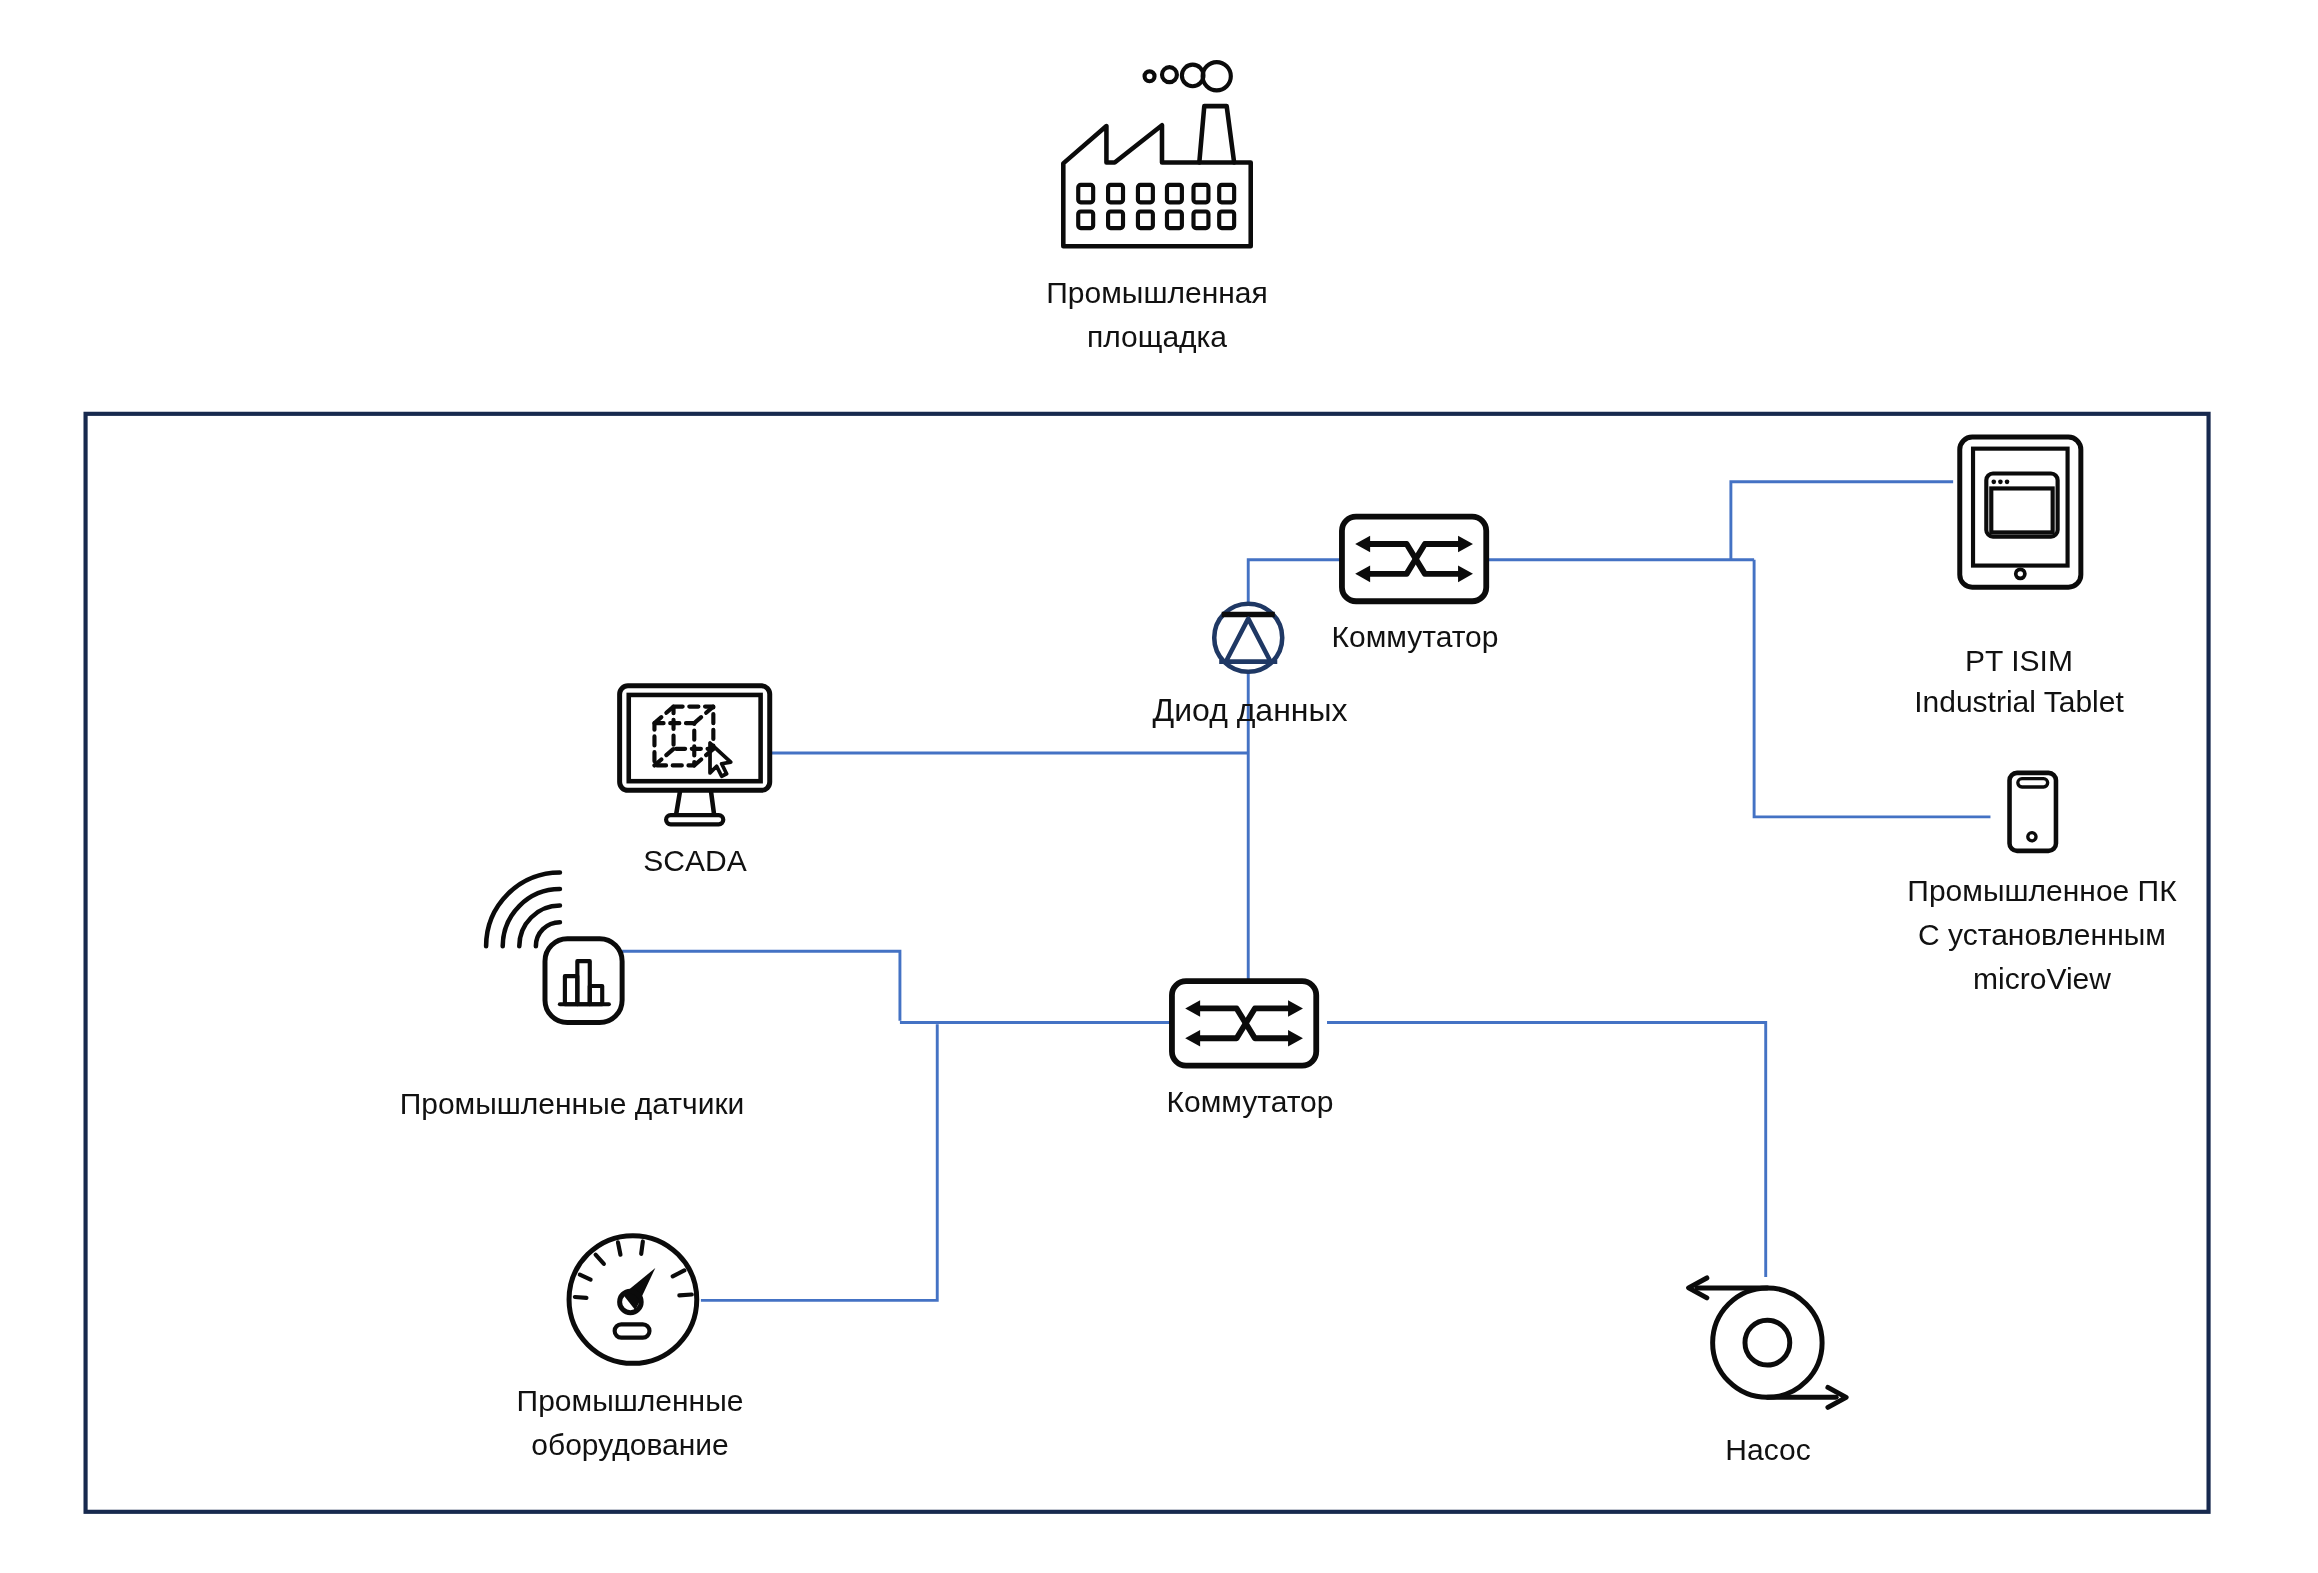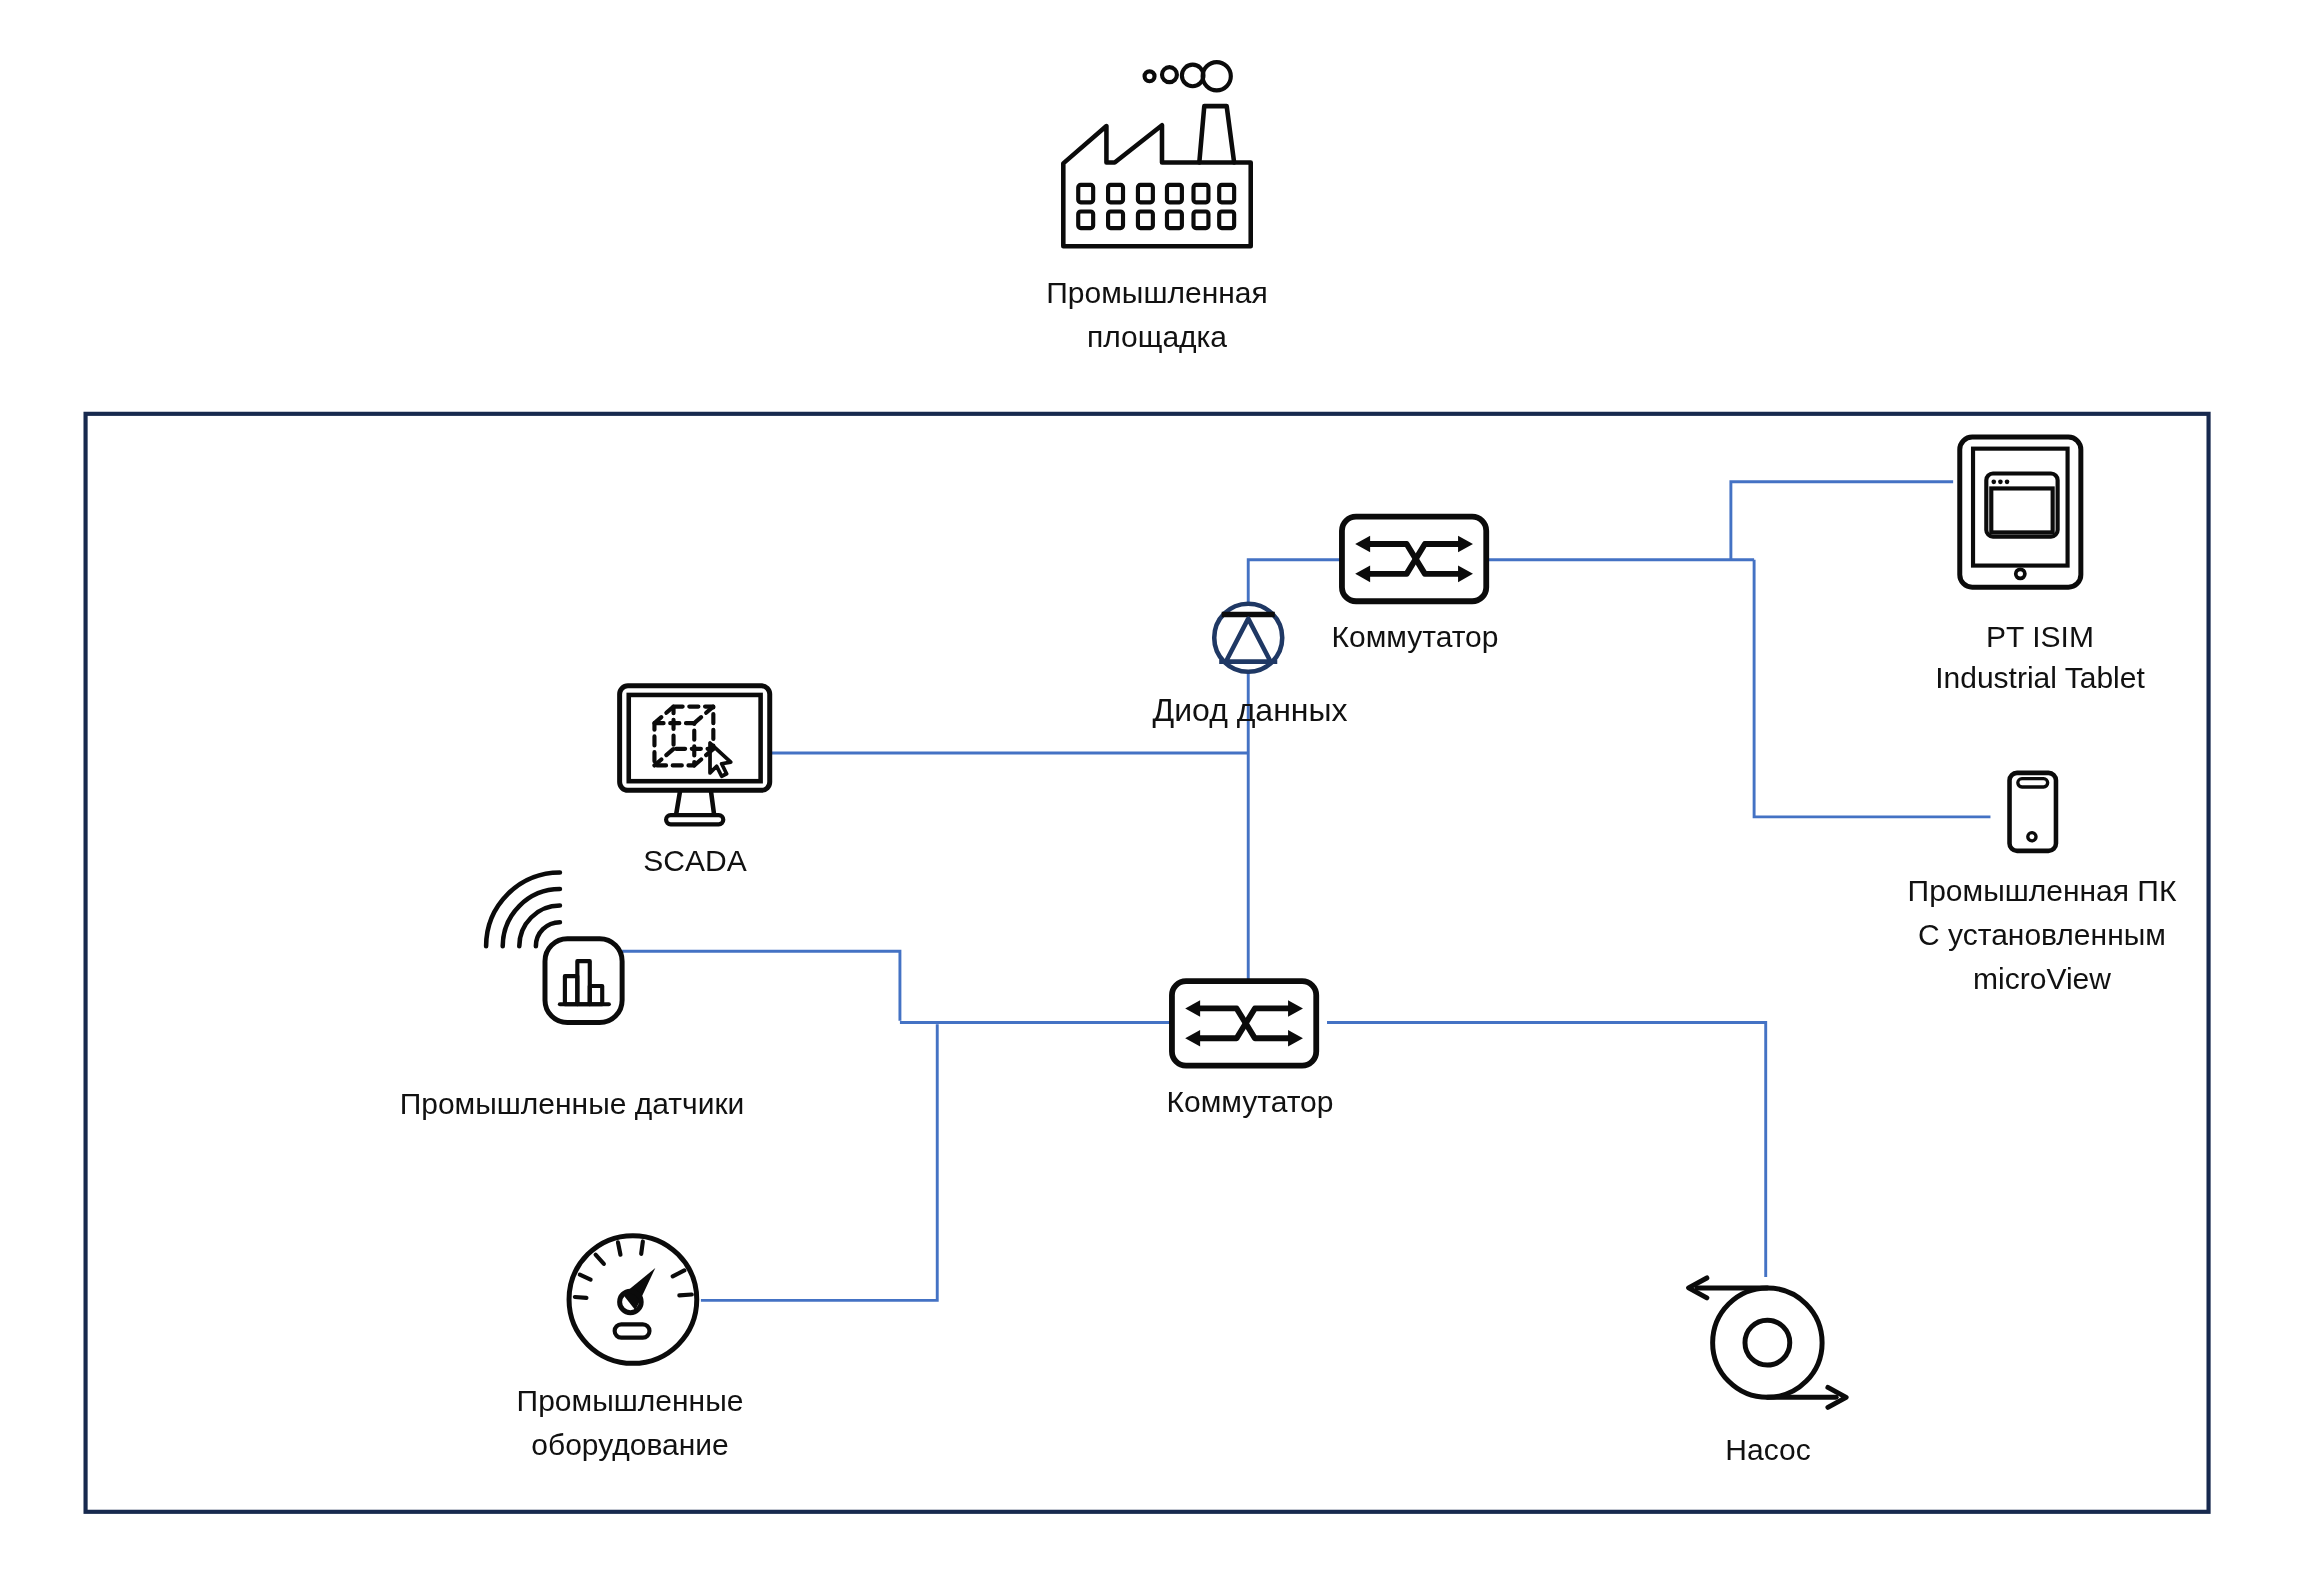--- a/index.html
+++ b/index.html
@@ -183,27 +183,27 @@
     <span class="ln">Промышленная</span>
     <span class="ln">площадка</span>
   </div>
 
   <div class="lbl" style="left:1415px;top:615px;">Коммутатор</div>
 
   <div class="lbl" style="left:1250px;top:688px;font-size:32px;">Диод данных</div>
 
   <div class="lbl" style="left:695px;top:839px;">SCADA</div>
 
-  <div class="lbl" style="left:2019px;top:616px;line-height:41px;margin-left:21px;">
+  <div class="lbl" style="left:2019px;top:640px;line-height:41px;">
     <span class="ln">PT ISIM</span>
     <span class="ln">Industrial Tablet</span>
   </div>
 
   <div class="lbl" style="left:2042px;top:869px;">
-    <span class="ln">Промышленная ПК</span>
+    <span class="ln">Промышленное ПК</span>
     <span class="ln">С установленным</span>
     <span class="ln">microView</span>
   </div>
 
   <div class="lbl" style="left:572px;top:1045px;margin-top:37px;">Промышленные датчики</div>
 
   <div class="lbl" style="left:1250px;top:1080px;">Коммутатор</div>
 
   <div class="lbl" style="left:630px;top:1379px;">
     <span class="ln">Промышленные</span>

